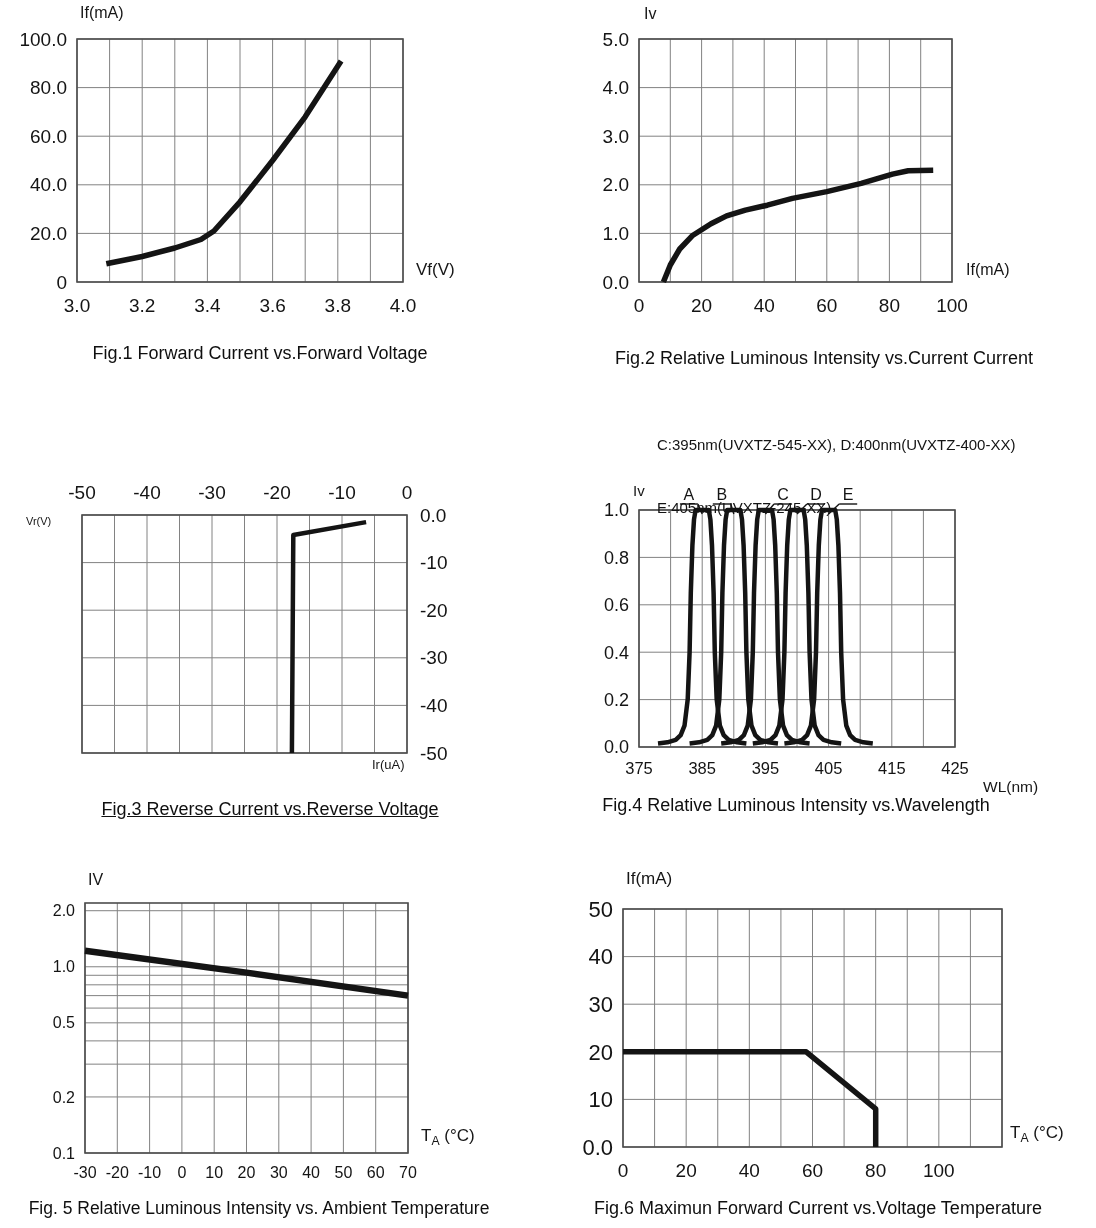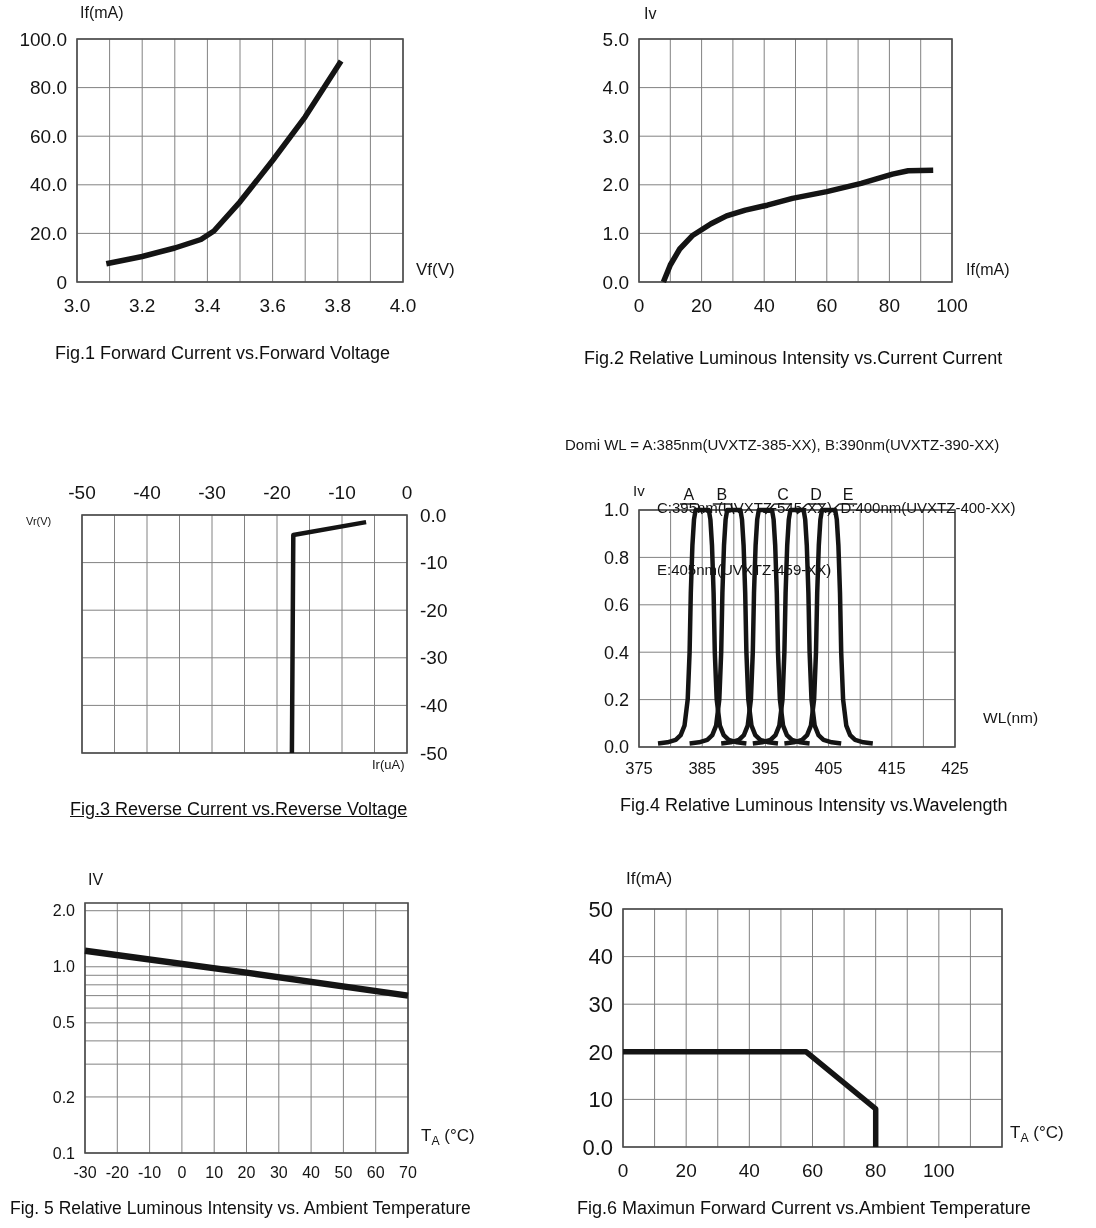--- a/index.html
+++ b/index.html
@@ -2,21 +2,21 @@
 <html><head>
 <meta charset="utf-8">
 <style>
   html,body{margin:0;padding:0;background:#ffffff;}
   .page{position:relative;width:1096px;height:1228px;background:#ffffff;overflow:hidden;
         font-family:"Liberation Sans","DejaVu Sans",sans-serif;color:#161616;}
   #charts-svg{position:absolute;left:0;top:0;}
   #charts-svg text{font-family:"Liberation Sans","DejaVu Sans",sans-serif;}
   .axlabel{position:absolute;white-space:pre;color:#161616;line-height:1.1;}
   .axlabel sub{font-size:0.72em;}
-  .figtitle{position:absolute;text-align:left;font-size:18px;color:#0f0f0f;white-space:nowrap;}
+  .figtitle{position:absolute;text-align:center;font-size:18px;color:#0f0f0f;white-space:nowrap;}
   .fig4-header{position:absolute;left:565px;top:394px;font-size:15px;line-height:20.7px;color:#141414;white-space:pre;}
   .fig4-header .ind{padding-left:92px;}
 </style>
 </head>
 <body>
 
 <div class="page">
 
   <svg id="charts-svg" width="1096" height="1228" viewBox="0 0 1096 1228">
       <line x1="77" y1="39" x2="77" y2="282" stroke="#828282" stroke-width="1"></line>
@@ -250,34 +250,33 @@
   </div>
 
   <div class="fig">
     <div class="axlabel" style="left:26px;top:515px;font-size:11px;">Vr(V)</div>
     <div class="axlabel" style="left:372px;top:758px;font-size:13px;">Ir(uA)</div>
     <div class="figtitle" style="left:70px;top:799px;width:400px;text-decoration:underline;">Fig.3 Reverse Current vs.Reverse Voltage</div>
   </div>
 
   <div class="fig">
     <div class="fig4-header">
-      <div>Domi WL = A:385nm(UVXTZ-385-XX), B:390nm(UVXTZ-390-XX)</div>
       <div class="ind">C:395nm(UVXTZ-545-XX), D:400nm(UVXTZ-400-XX)</div>
-      <div class="ind">E:405nm(UVXTZ-459-XX)</div>
+      <div class="ind">E:405nm(UVXTZ-245-XX)</div>
     </div>
     <div class="axlabel" style="left:633px;top:483px;font-size:15px;">Iv</div>
-    <div class="axlabel" style="left:983px;top:709px;font-size:15.5px;">WL(nm)</div>
-    <div class="figtitle" style="left:620px;top:795px;width:440px;">Fig.4 Relative Luminous Intensity vs.Wavelength</div>
+    <div class="axlabel" style="left:983px;top:778px;font-size:15.5px;">WL(nm)</div>
+    <div class="figtitle" style="left:576px;top:795px;width:440px;">Fig.4 Relative Luminous Intensity vs.Wavelength</div>
   </div>
 
   <div class="fig">
     <div class="axlabel" style="left:88px;top:871px;font-size:16px;">IV</div>
     <div class="axlabel" style="left:421px;top:1127px;font-size:17px;"><span>T</span><sub>A</sub><span> (°C)</span></div>
     <div class="figtitle" style="left:10px;top:1198px;width:498px;font-size:17.5px;">Fig. 5 Relative Luminous Intensity vs. Ambient Temperature</div>
   </div>
 
   <div class="fig">
     <div class="axlabel" style="left:626px;top:870px;font-size:17px;">If(mA)</div>
     <div class="axlabel" style="left:1010px;top:1124px;font-size:17px;"><span>T</span><sub>A</sub><span> (°C)</span></div>
-    <div class="figtitle" style="left:577px;top:1198px;width:482px;">Fig.6 Maximun Forward Current vs.Ambient Temperature</div>
+    <div class="figtitle" style="left:577px;top:1198px;width:482px;">Fig.6 Maximun Forward Current vs.Voltage Temperature</div>
   </div>
 
 </div>
 
 </body></html>

